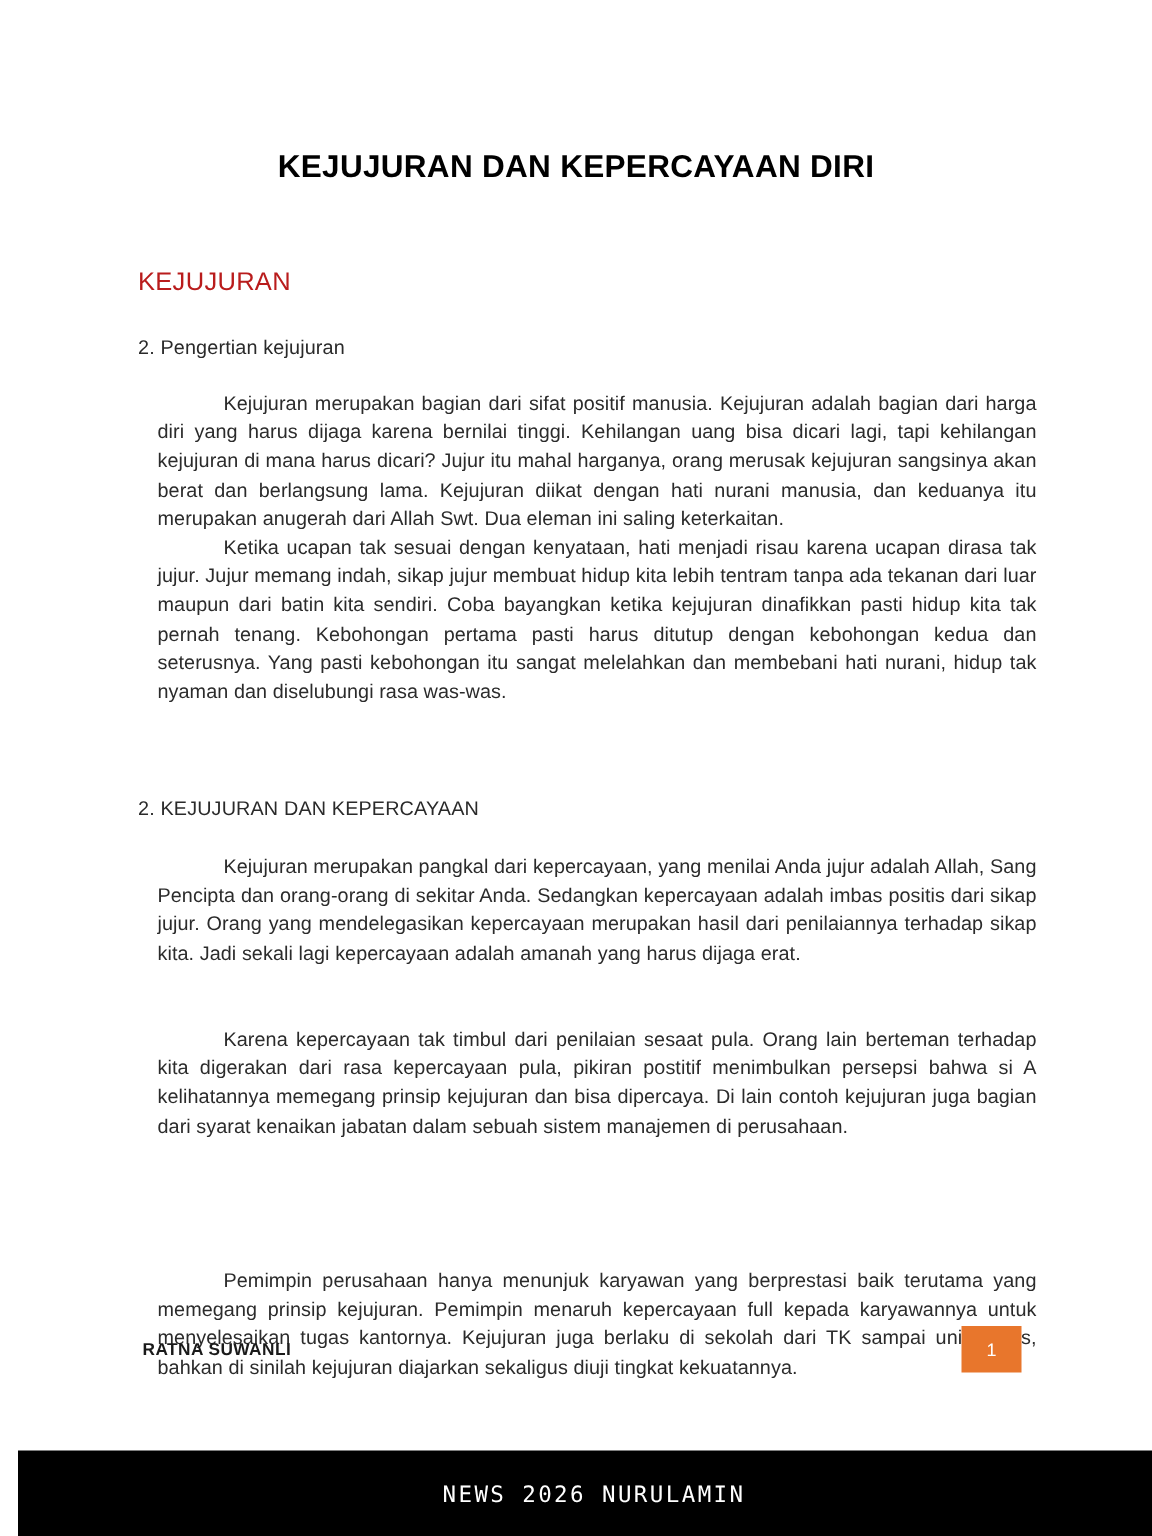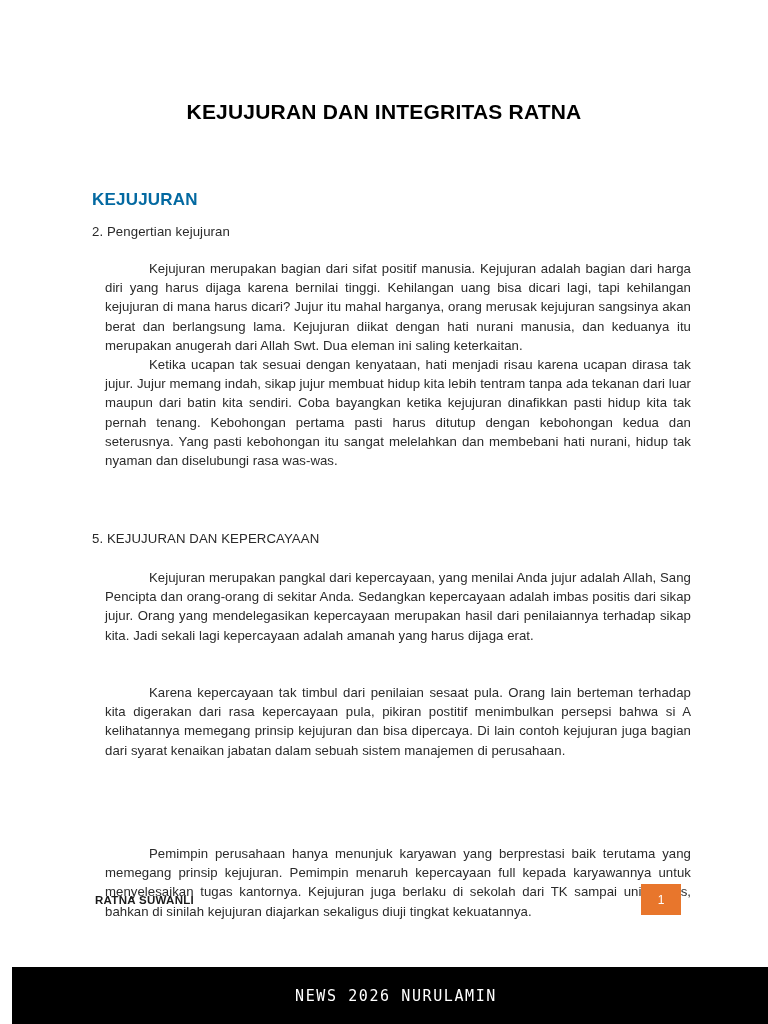--- a/index.html
+++ b/index.html
@@ -44,24 +44,24 @@
     font-size: 21px;
     font-weight: bold;
     letter-spacing: 0.2px;
     color: #000000;
     font-family: "Liberation Sans", sans-serif;
   }
 
   .section-heading {
     position: absolute;
     left: 0;
-    top: 190px;
+    top: 178px;
     font-size: 17px;
-    font-weight: bold;
-    color: #0369a1;
+    font-weight: normal;
+    color: #b91c1c;
     letter-spacing: 0.2px;
   }
 
   .sub-heading {
     position: absolute;
     left: 0;
     top: 224px;
     font-size: 13.2px;
     font-weight: normal;
     color: #2a2a2a;
@@ -156,32 +156,32 @@
     white-space: pre;
   }
 </style>
 </head>
 <body>
 
 <div class="page">
 
   <div class="content">
 
-    <h1 class="doc-title">KEJUJURAN DAN INTEGRITAS RATNA</h1>
+    <h1 class="doc-title">KEJUJURAN DAN KEPERCAYAAN DIRI</h1>
 
     <div class="section-heading">KEJUJURAN</div>
 
     <div class="sub-heading">2. Pengertian kejujuran</div>
 
     <div class="body-block" id="block-a">
       <p>Kejujuran merupakan bagian dari sifat positif manusia. Kejujuran adalah bagian dari harga diri yang harus dijaga karena bernilai tinggi. Kehilangan uang bisa dicari lagi, tapi kehilangan kejujuran di mana harus dicari? Jujur itu mahal harganya, orang merusak kejujuran sangsinya akan berat dan berlangsung lama. Kejujuran diikat dengan hati nurani manusia, dan keduanya itu merupakan anugerah dari Allah Swt. Dua eleman ini saling keterkaitan.</p>
       <p>Ketika ucapan tak sesuai dengan kenyataan, hati menjadi risau karena ucapan dirasa tak jujur. Jujur memang indah, sikap jujur membuat hidup kita lebih tentram tanpa ada tekanan dari luar maupun dari batin kita sendiri. Coba bayangkan ketika kejujuran dinafikkan pasti hidup kita tak pernah tenang. Kebohongan pertama pasti harus ditutup dengan kebohongan kedua dan seterusnya. Yang pasti kebohongan itu sangat melelahkan dan membebani hati nurani, hidup tak nyaman dan diselubungi rasa was-was.</p>
     </div>
 
-    <div class="sub-heading-2">5. KEJUJURAN DAN KEPERCAYAAN</div>
+    <div class="sub-heading-2">2. KEJUJURAN DAN KEPERCAYAAN</div>
 
     <div class="body-block" id="block-b">
       <p>Kejujuran merupakan pangkal dari kepercayaan, yang menilai Anda jujur adalah Allah, Sang Pencipta dan orang-orang di sekitar Anda. Sedangkan kepercayaan adalah imbas positis dari sikap jujur. Orang yang mendelegasikan kepercayaan merupakan hasil dari penilaiannya terhadap sikap kita. Jadi sekali lagi kepercayaan adalah amanah yang harus dijaga erat.</p>
     </div>
 
     <div class="body-block" id="block-c">
       <p>Karena kepercayaan tak timbul dari penilaian sesaat pula. Orang lain berteman terhadap kita digerakan dari rasa kepercayaan pula, pikiran postitif menimbulkan persepsi bahwa si A kelihatannya memegang prinsip kejujuran dan bisa dipercaya. Di lain contoh kejujuran juga bagian dari syarat kenaikan jabatan dalam sebuah sistem manajemen di perusahaan.</p>
     </div>
 
     <div class="body-block" id="block-d">

